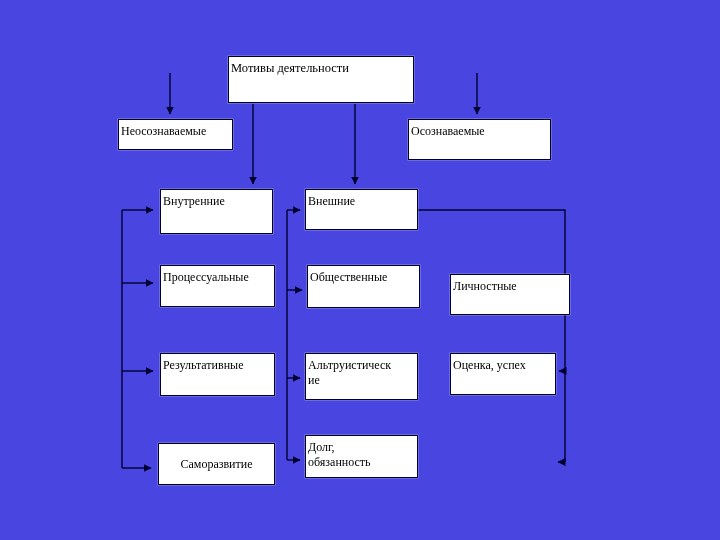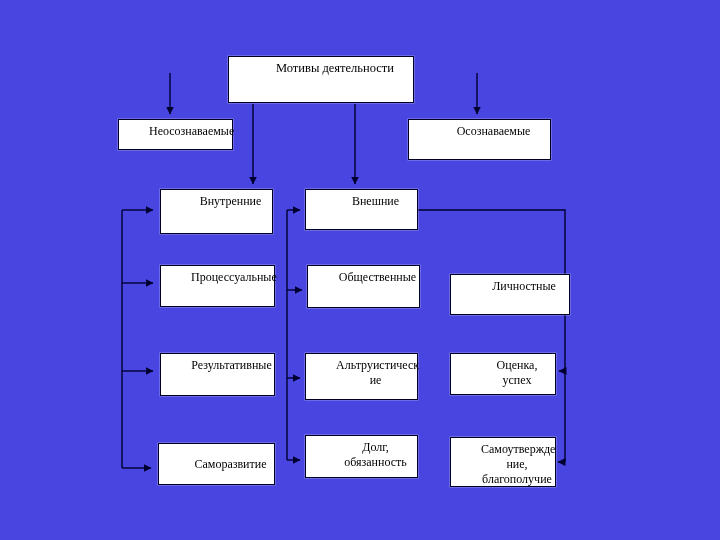--- a/index.html
+++ b/index.html
@@ -27,24 +27,22 @@
   }
   .connectors .ah{fill:var(--line);}
   .node{
     position:absolute;
     box-sizing:border-box;
     background:var(--node-fill);
     border:1.5px solid var(--node-border);
     color:var(--node-text);
     font-size:12px;
     line-height:1.25;
-    text-align:center;
     padding-top:4px;
     box-shadow:0 0 0 0.5px rgba(255,255,255,0.4);
-    padding-left:28px;
   }
   .node .lbl{
     white-space:pre-line;
     display:block;
     padding:0 2px;
   }
   .node.vcenter{
     display:flex;align-items:center;justify-content:center;
     padding-top:0;
   }
@@ -137,19 +135,14 @@
 
   <div class="node vcenter" style="left:158px;top:443px;width:117px;height:42px">
     <span class="lbl">Саморазвитие</span>
   </div>
 
   <div class="node" style="left:305px;top:435px;width:113px;height:43px">
     <span class="lbl">Долг,
 обязанность</span>
   </div>
 
-  <div class="node" style="left:450px;top:437px;width:106px;height:50px">
-    <span class="lbl">Самоутвержде
-ние,
-благополучие</span>
-  </div>
 
 </div>
 
 </body></html>

